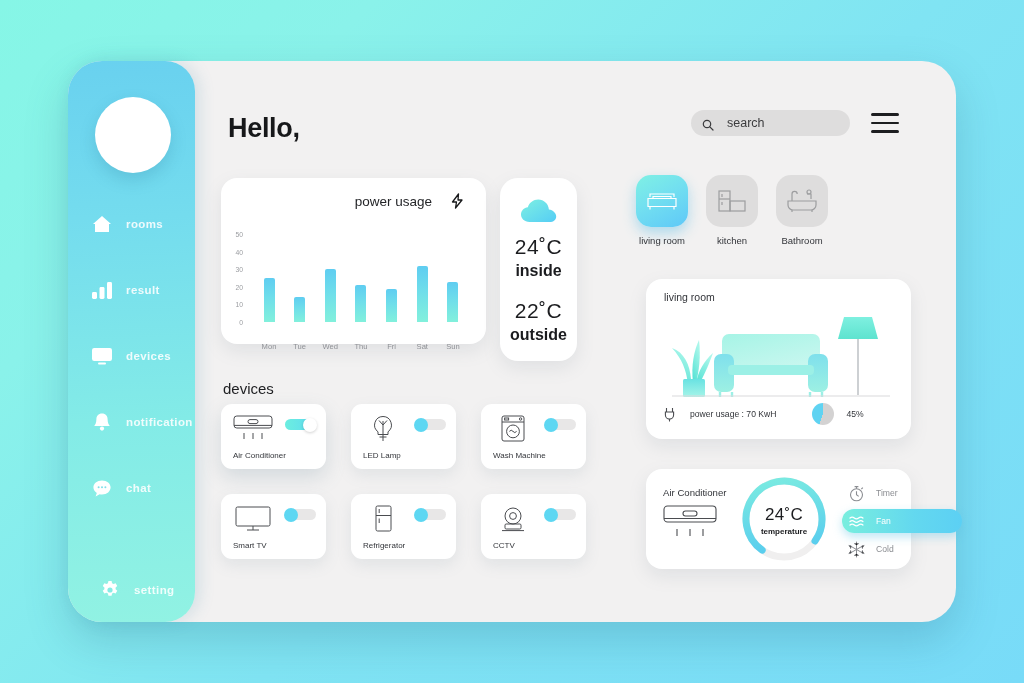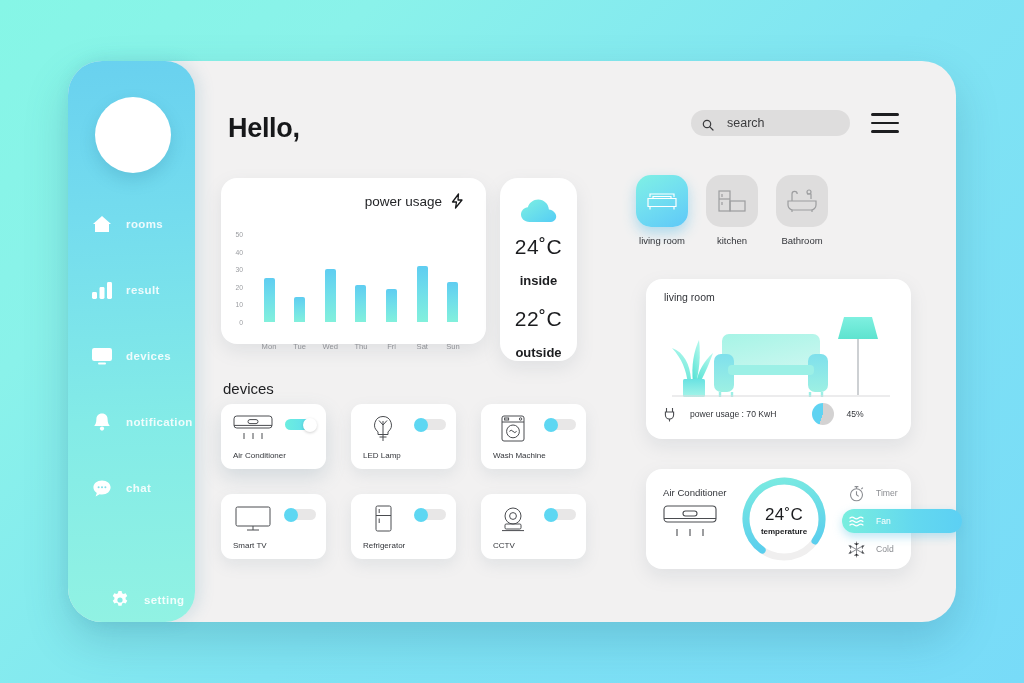--- a/index.html
+++ b/index.html
@@ -33,21 +33,21 @@
   .nav-item {
     display:flex; align-items:center; height:34px; margin-bottom:32px;
     padding-left:23px; cursor:pointer;
   }
   .nav-icon { width:22px; height:22px; display:flex; align-items:center; justify-content:center; flex:none; }
   .nav-icon svg { display:block; }
   .nav-label {
     margin-left:13px; font-size:11.5px; font-weight:bold; letter-spacing:.4px;
     color:#ffffff; opacity:.88;
   }
-  .nav-item.setting { position:absolute; left:0; top:358px; margin:18px; }
+  .nav-item.setting { position:absolute; left:0; top:358px; margin:8px; }
 
   
   .hello {
     position:absolute; left:160px; top:52px;
     font-size:27px; font-weight:bold; color:#17181a; letter-spacing:-.3px;
   }
   .search {
     position:absolute; left:623px; top:49px; width:159px; height:26px;
     background:#dedddd; border-radius:13px; display:flex; align-items:center;
   }
@@ -62,40 +62,40 @@
   .burger span { display:block; height:2.6px; background:#1d1e20; border-radius:2px; }
 
   
   .card { position:absolute; background:#fff; border-radius:16px;
           box-shadow:0 7px 18px rgba(110,130,145,.14); }
 
   
   .chart-card { left:153px; top:117px; width:265px; height:166px; }
   .chart-title {
     position:absolute; right:21px; top:15px; font-size:13.5px; color:#242528;
-    display:flex; align-items:center; gap:8px;
+    display:flex; align-items:center; gap:18px;
   }
   .bolt { width:15px; height:16px; }
   .plot { position:absolute; left:28px; top:56px; width:216px; height:88px; }
   .ylab { position:absolute; right:100%; margin-right:6px; font-size:6.8px; color:#9b9da1;
           transform:translateY(-50%); white-space:nowrap; }
   .bars { position:absolute; left:8px; right:0; bottom:0; height:88px;
           display:flex; align-items:flex-end; justify-content:space-between; }
   .bcol { width:24px; display:flex; flex-direction:column; align-items:center; }
   .bar { width:11px; border-radius:2px 2px 0 0;
          background:linear-gradient(180deg,#5fcdf1 0%,#6fdeea 45%,#82f0dc 100%); }
   .xlab { position:absolute; left:8px; right:0; top:108px; display:flex; justify-content:space-between; }
   .xlab span { width:24px; text-align:center; font-size:7.6px; color:#8f9196; }
 
   
   .weather-card { left:432px; top:117px; width:77px; height:183px;
                   display:flex; flex-direction:column; align-items:center; border-radius:18px; }
   .cloud { margin-top:20px; width:38px; height:26px; }
   .temp-big { margin-top:11px; font-size:21px; color:#1b1c1f; letter-spacing:.5px; }
-  .temp-cap { margin-top:14px; font-size:13px; font-weight:bold; color:#1b1c1f; }
+  .temp-cap { margin-top:3px; font-size:16px; font-weight:bold; color:#1b1c1f; }
   .temp-big.second { margin-top:19px; }
 
   
   .rooms { position:absolute; left:568px; top:114px; display:flex; gap:18px; }
   .room { width:52px; display:flex; flex-direction:column; align-items:center; cursor:pointer; }
   .room-tile {
     width:52px; height:52px; border-radius:15px; background:#dedddd;
     display:flex; align-items:center; justify-content:center;
   }
   .room.active .room-tile {

